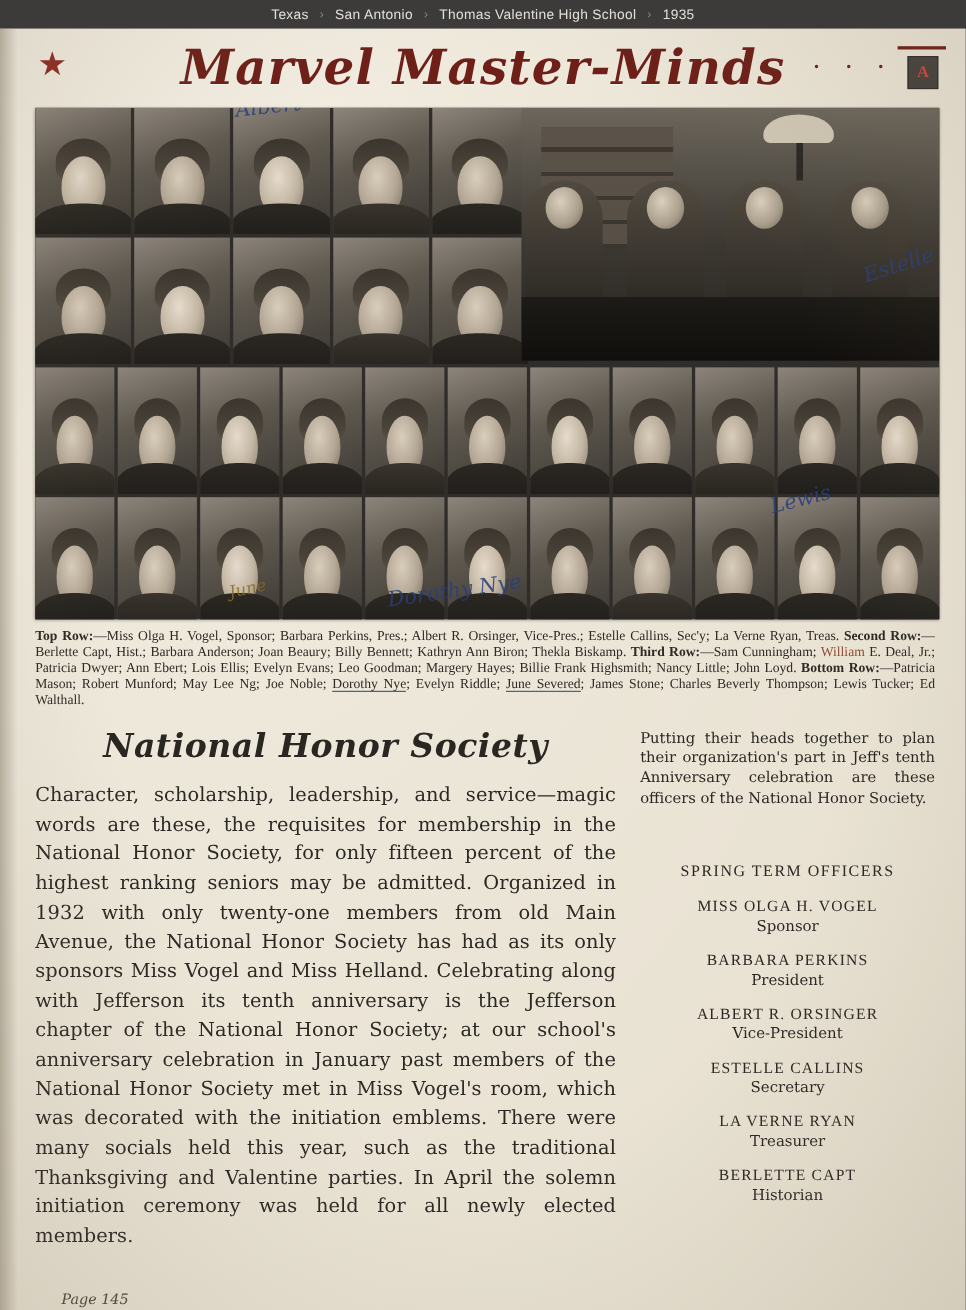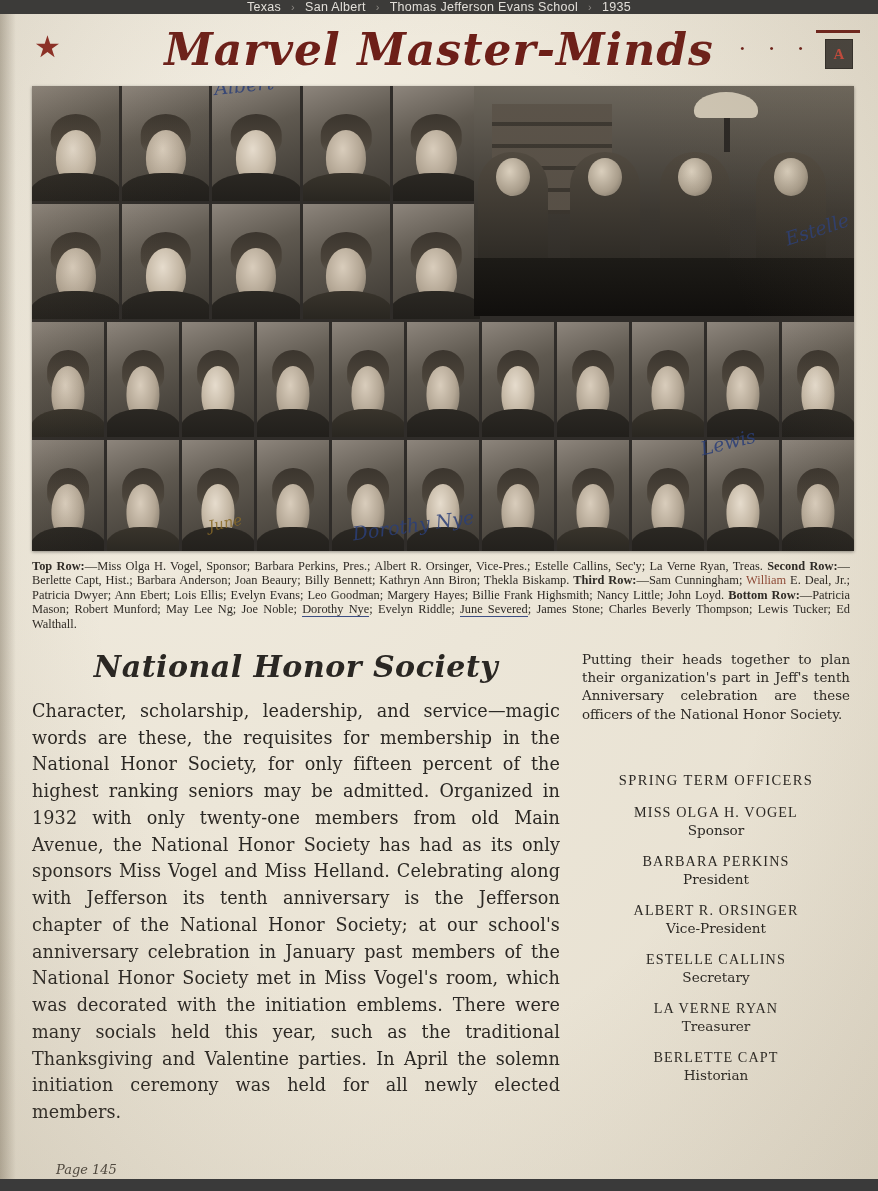--- a/index.html
+++ b/index.html
@@ -10,21 +10,21 @@
   body {
     width: 878px;
     height: 1191px;
     overflow: hidden;
     font-family: "Liberation Serif", serif;
     color: #2b2621;
   }
 
   
   .breadcrumb-bar {
-    height: 14px;
+    height: 26px;
     background: #3c3b39;
     display: flex;
     align-items: center;
     justify-content: center;
     gap: 0;
     font-family: "Liberation Sans", sans-serif;
     font-size: 12.5px;
     color: #d8d5d0;
     letter-spacing: .3px;
   }
@@ -326,23 +326,23 @@
     font-size: 13px;
     color: #4a443c;
   }
 </style>
 </head>
 <body>
 
 <div class="breadcrumb-bar">
   <span class="crumb">Texas</span>
   <span class="crumb-sep">›</span>
-  <span class="crumb">San Albert</span>
+  <span class="crumb">San Antonio</span>
   <span class="crumb-sep">›</span>
-  <span class="crumb">Thomas Jefferson Evans School</span>
+  <span class="crumb">Thomas Valentine High School</span>
   <span class="crumb-sep">›</span>
   <span class="crumb">1935</span>
 </div>
 
 <div class="page">
   <div class="gutter"></div>
 
   <div class="masthead">
     <div class="star">★</div>
     <div class="title">Marvel Master-Minds</div>

